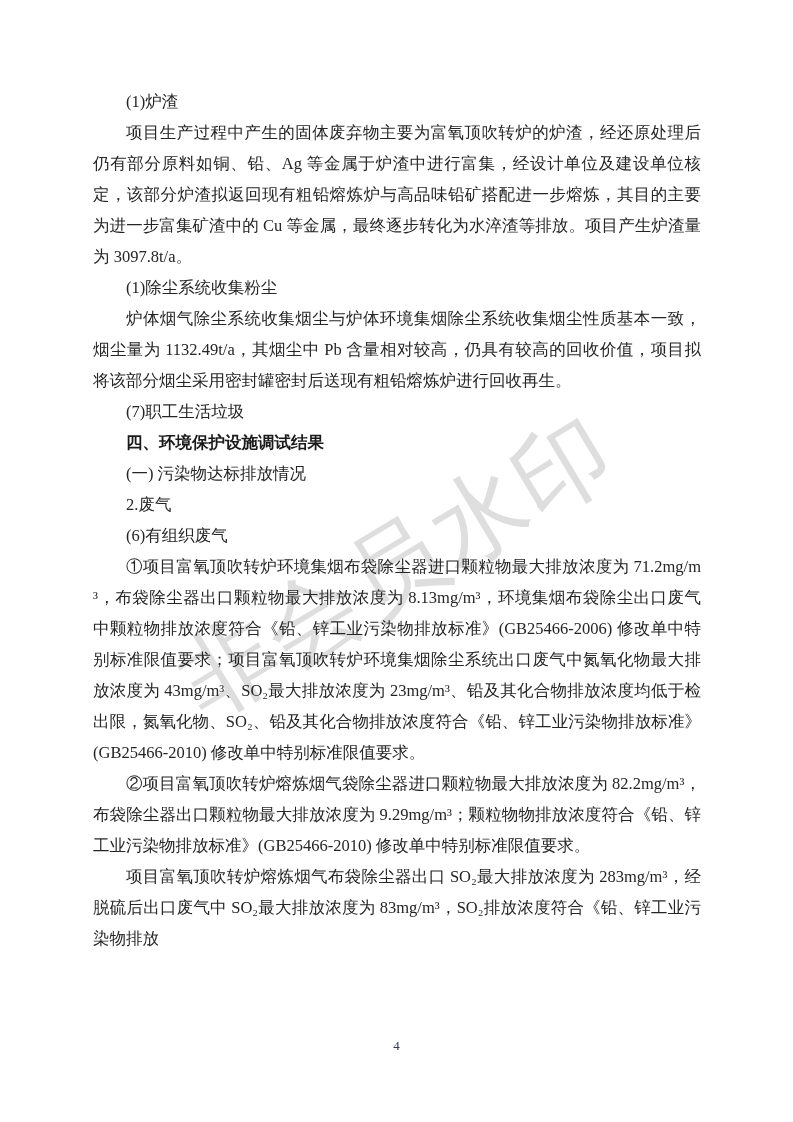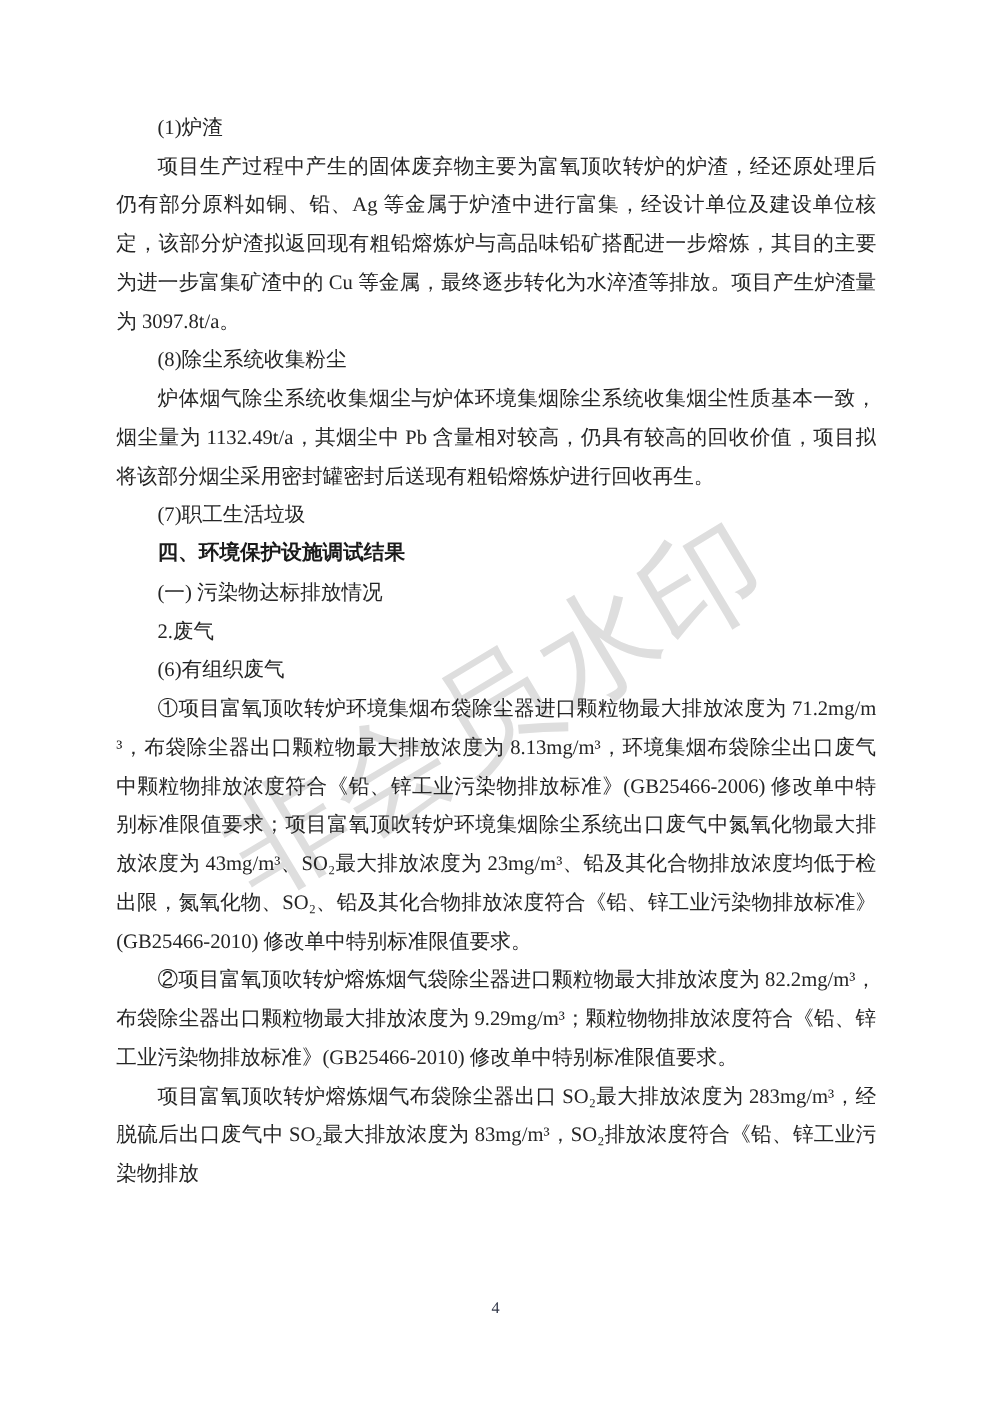--- a/index.html
+++ b/index.html
@@ -67,21 +67,21 @@
 </head>
 <body>
 
 <div class="page">
 
   <div class="watermark">非会员水印</div>
 
   <div class="content">
     <p>(1)炉渣</p>
     <p>项目生产过程中产生的固体废弃物主要为富氧顶吹转炉的炉渣，经还原处理后仍有部分原料如铜、铅、Ag 等金属于炉渣中进行富集，经设计单位及建设单位核定，该部分炉渣拟返回现有粗铅熔炼炉与高品味铅矿搭配进一步熔炼，其目的主要为进一步富集矿渣中的 Cu 等金属，最终逐步转化为水淬渣等排放。项目产生炉渣量为 3097.8t/a。</p>
-    <p>(8)除尘系统收集粉尘</p>
+    <p>(1)除尘系统收集粉尘</p>
     <p>炉体烟气除尘系统收集烟尘与炉体环境集烟除尘系统收集烟尘性质基本一致，烟尘量为 1132.49t/a，其烟尘中 Pb 含量相对较高，仍具有较高的回收价值，项目拟将该部分烟尘采用密封罐密封后送现有粗铅熔炼炉进行回收再生。</p>
     <p>(7)职工生活垃圾</p>
     <p class="section-heading">四、环境保护设施调试结果</p>
     <p>(一) 污染物达标排放情况</p>
     <p>2.废气</p>
     <p>(6)有组织废气</p>
     <p>①项目富氧顶吹转炉环境集烟布袋除尘器进口颗粒物最大排放浓度为 71.2mg/m³，布袋除尘器出口颗粒物最大排放浓度为 8.13mg/m³，环境集烟布袋除尘出口废气中颗粒物排放浓度符合《铅、锌工业污染物排放标准》(GB25466-2006) 修改单中特别标准限值要求；项目富氧顶吹转炉环境集烟除尘系统出口废气中氮氧化物最大排放浓度为 43mg/m³、SO₂最大排放浓度为 23mg/m³、铅及其化合物排放浓度均低于检出限，氮氧化物、SO₂、铅及其化合物排放浓度符合《铅、锌工业污染物排放标准》(GB25466-2010) 修改单中特别标准限值要求。</p>
     <p>②项目富氧顶吹转炉熔炼烟气袋除尘器进口颗粒物最大排放浓度为 82.2mg/m³，布袋除尘器出口颗粒物最大排放浓度为 9.29mg/m³；颗粒物物排放浓度符合《铅、锌工业污染物排放标准》(GB25466-2010) 修改单中特别标准限值要求。</p>
     <p>项目富氧顶吹转炉熔炼烟气布袋除尘器出口 SO₂最大排放浓度为 283mg/m³，经脱硫后出口废气中 SO₂最大排放浓度为 83mg/m³，SO₂排放浓度符合《铅、锌工业污染物排放</p>
   </div>

